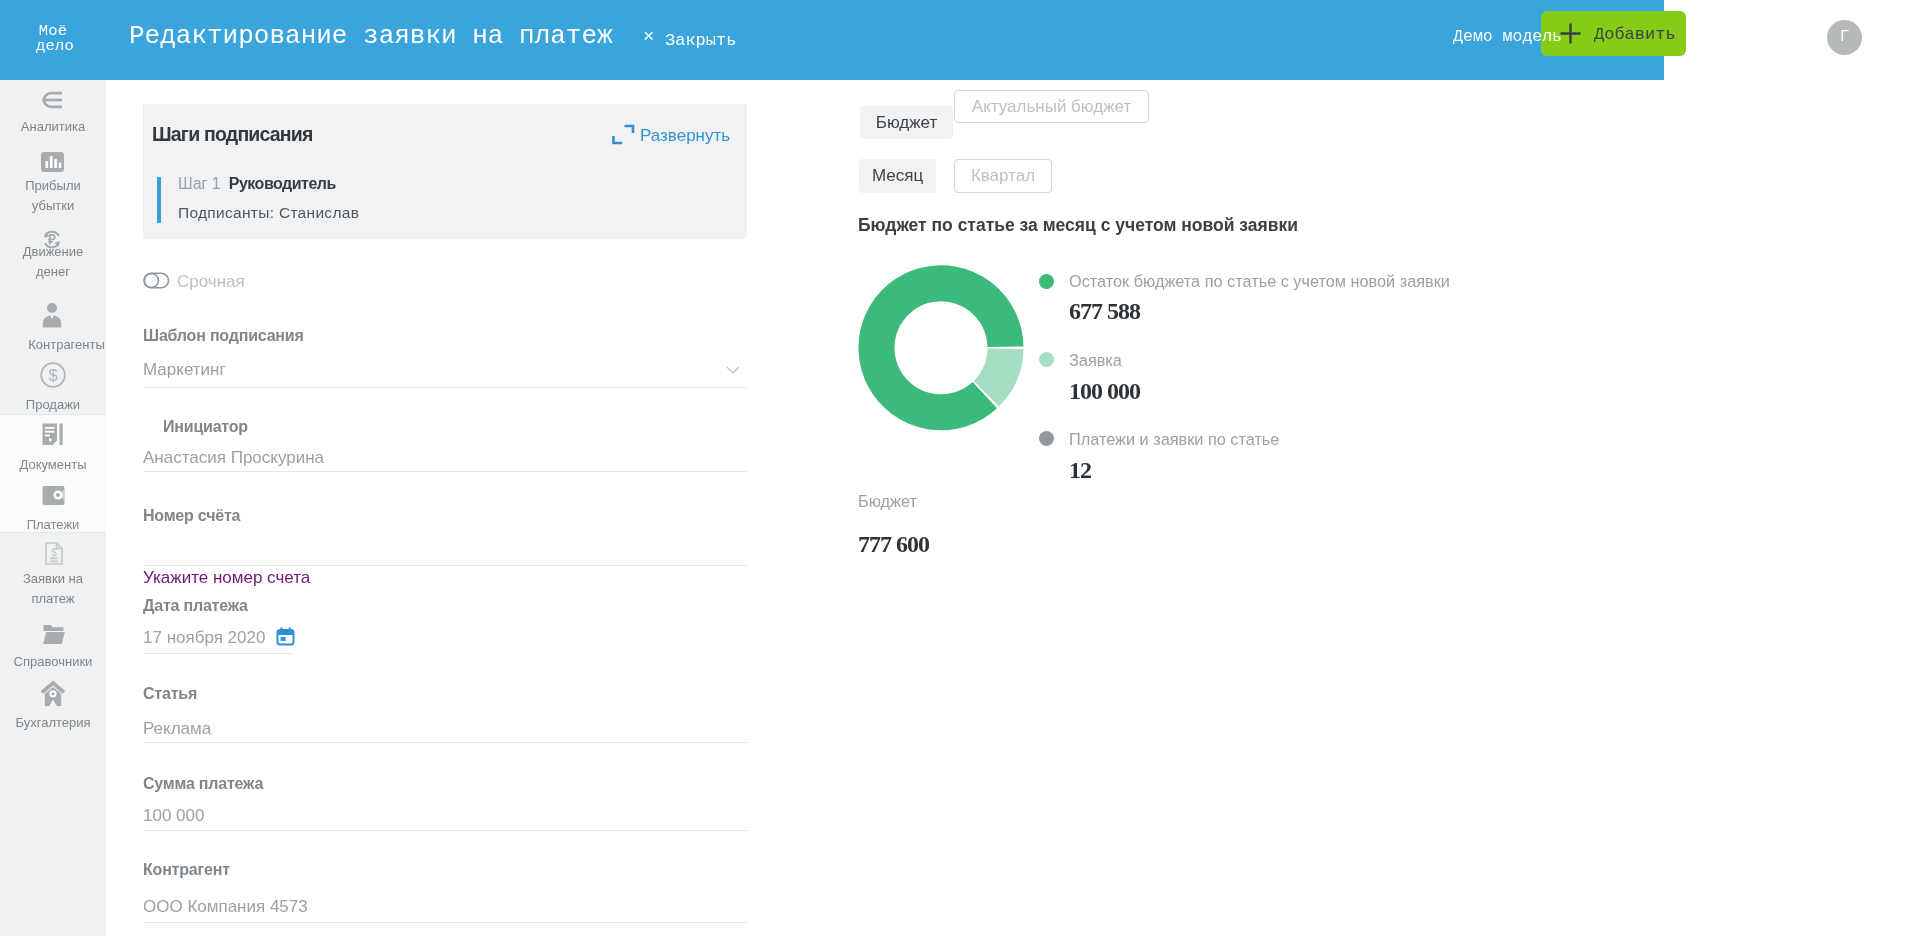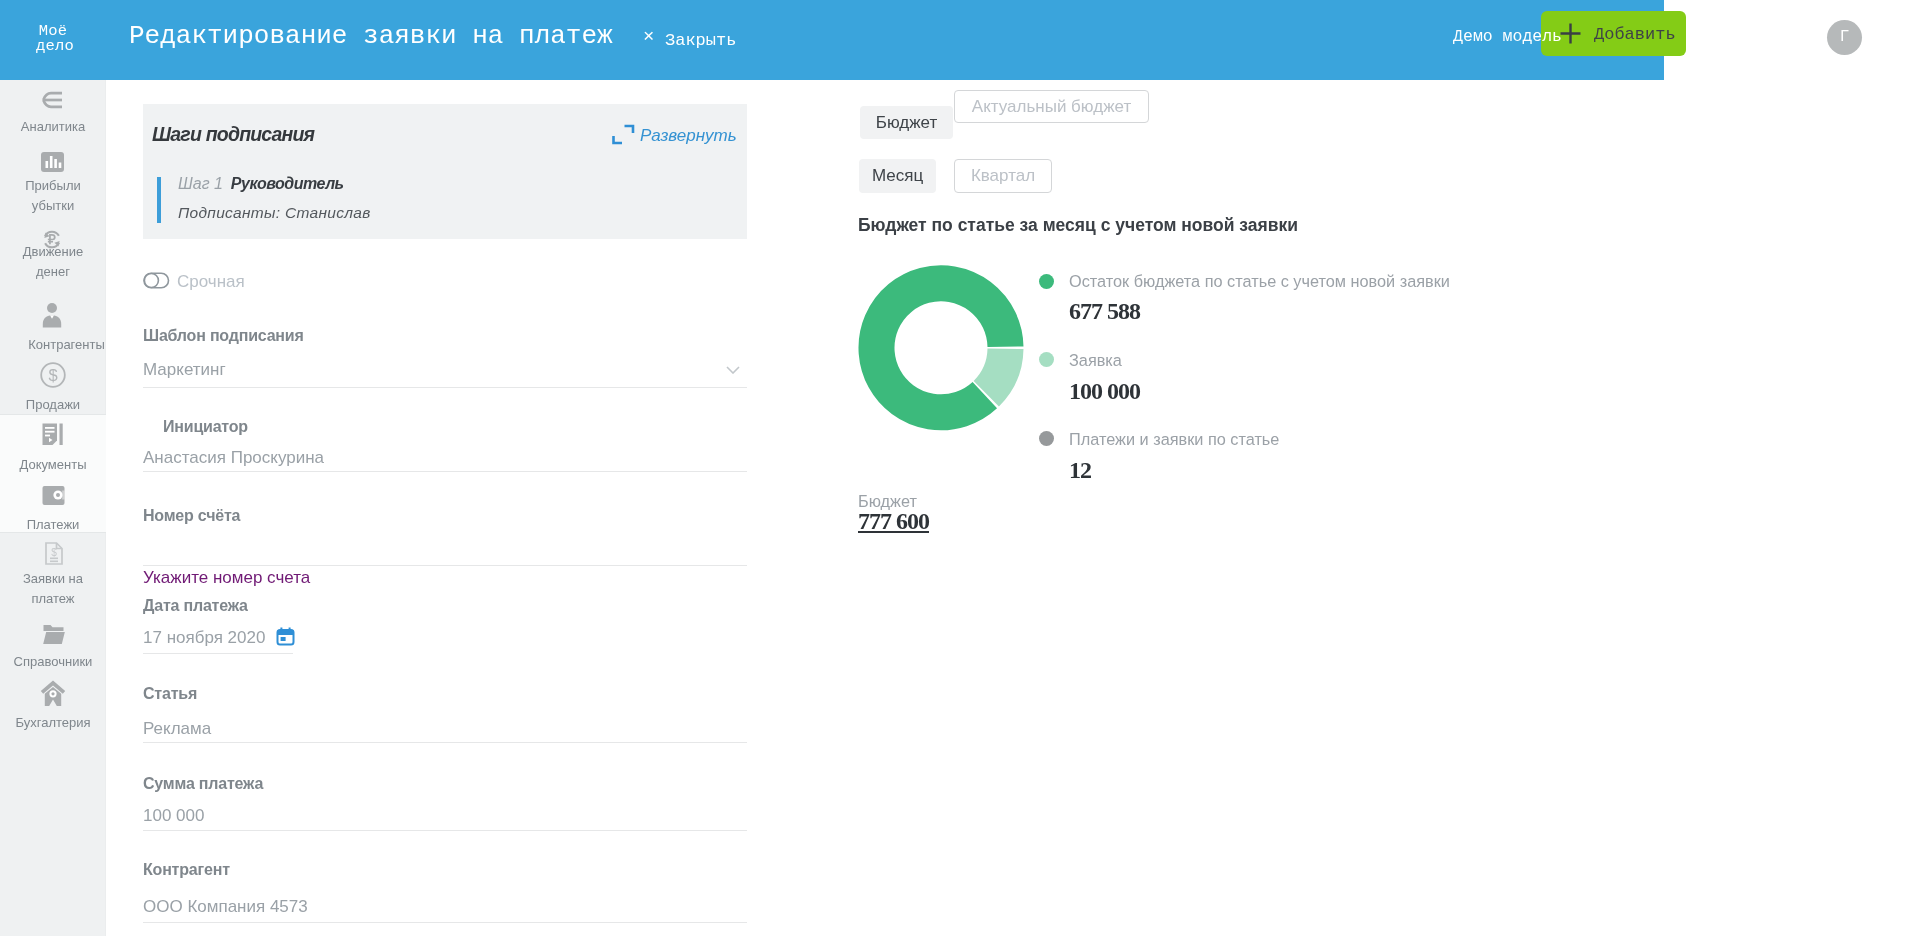--- a/index.html
+++ b/index.html
@@ -19,21 +19,21 @@
   #avatar { position:absolute; left:1827px; top:20px; width:35px; height:35px; border-radius:50%; background:#b6b9ba; color:#ffffff; font-size:16px; text-align:center; line-height:35px; }
   .dot { position:absolute; left:1878.5px; width:5px; height:5px; border-radius:50%; background:#ffffff; }
 
   
   #sidebar { position:absolute; left:0; top:80px; width:106px; height:856px; background:#eff1f2; border-right:1px solid #ebedee; }
   #sbwhite { position:absolute; left:0; top:334px; width:106px; height:119px; background:#fafbfb; border-top:1px solid #e4e7e8; border-bottom:1px solid #e4e7e8; }
   .sblabel { position:absolute; width:106px; text-align:center; font-size:13px; color:#7f868c; line-height:20px; }
   .sbicon { position:absolute; }
 
   
-  #card { position:absolute; left:143px; top:104px; width:604px; height:135px; background:#f0f2f3;font-style:italic; }
+  #card { position:absolute; left:143px; top:104px; width:604px; height:135px; background:#f0f2f3; }
   #cardtitle { position:absolute; left:9px; top:19px; font-size:19.5px; letter-spacing:-0.8px; font-weight:700; color:#35393d; }
   #expand { position:absolute; left:497px; top:22px; font-size:17px; color:#3492d2; }
   #stepbar { position:absolute; left:14px; top:73px; width:4px; height:46px; background:#3d9ed9; }
   #step1 { position:absolute; left:35px; top:71px; font-size:16px; color:#9aa1a7; }
   #step1 b { color:#383d42; font-weight:700; font-size:16px; letter-spacing:-0.5px; margin-left:8px; }
   #signers { position:absolute; left:35px; top:100px; font-size:15.5px; letter-spacing:0.3px; color:#53585d; }
 
   .flabel { position:absolute; left:143px; font-size:16px; letter-spacing:-0.2px; font-weight:700; color:#7f868c; white-space:nowrap; }
   .fvalue { position:absolute; left:143px; font-size:17px; color:#9aa1a7; white-space:nowrap; }
   .fline { position:absolute; left:143px; width:604px; height:1px; background:#e6e7e8; }
@@ -230,13 +230,13 @@
 
 <div class="ldot" style="left:1039px;top:352px;background:#a5dec2;"></div>
 <div class="llabel" style="top:350.5px;">Заявка</div>
 <div class="lvalue" style="top:377.5px;">100 000</div>
 
 <div class="ldot" style="left:1039px;top:431px;background:#96999b;"></div>
 <div class="llabel" style="top:429.5px;">Платежи и заявки по статье</div>
 <div class="lvalue" style="top:457px;">12</div>
 
 <div class="llabel" style="left:858px;top:492px;">Бюджет</div>
-<div class="lvalue" style="left:858px;top:508px;text-decoration:underline;">777 600</div>
+<div class="lvalue" style="left:858px;top:531px;">777 600</div>
 
 </body></html>

